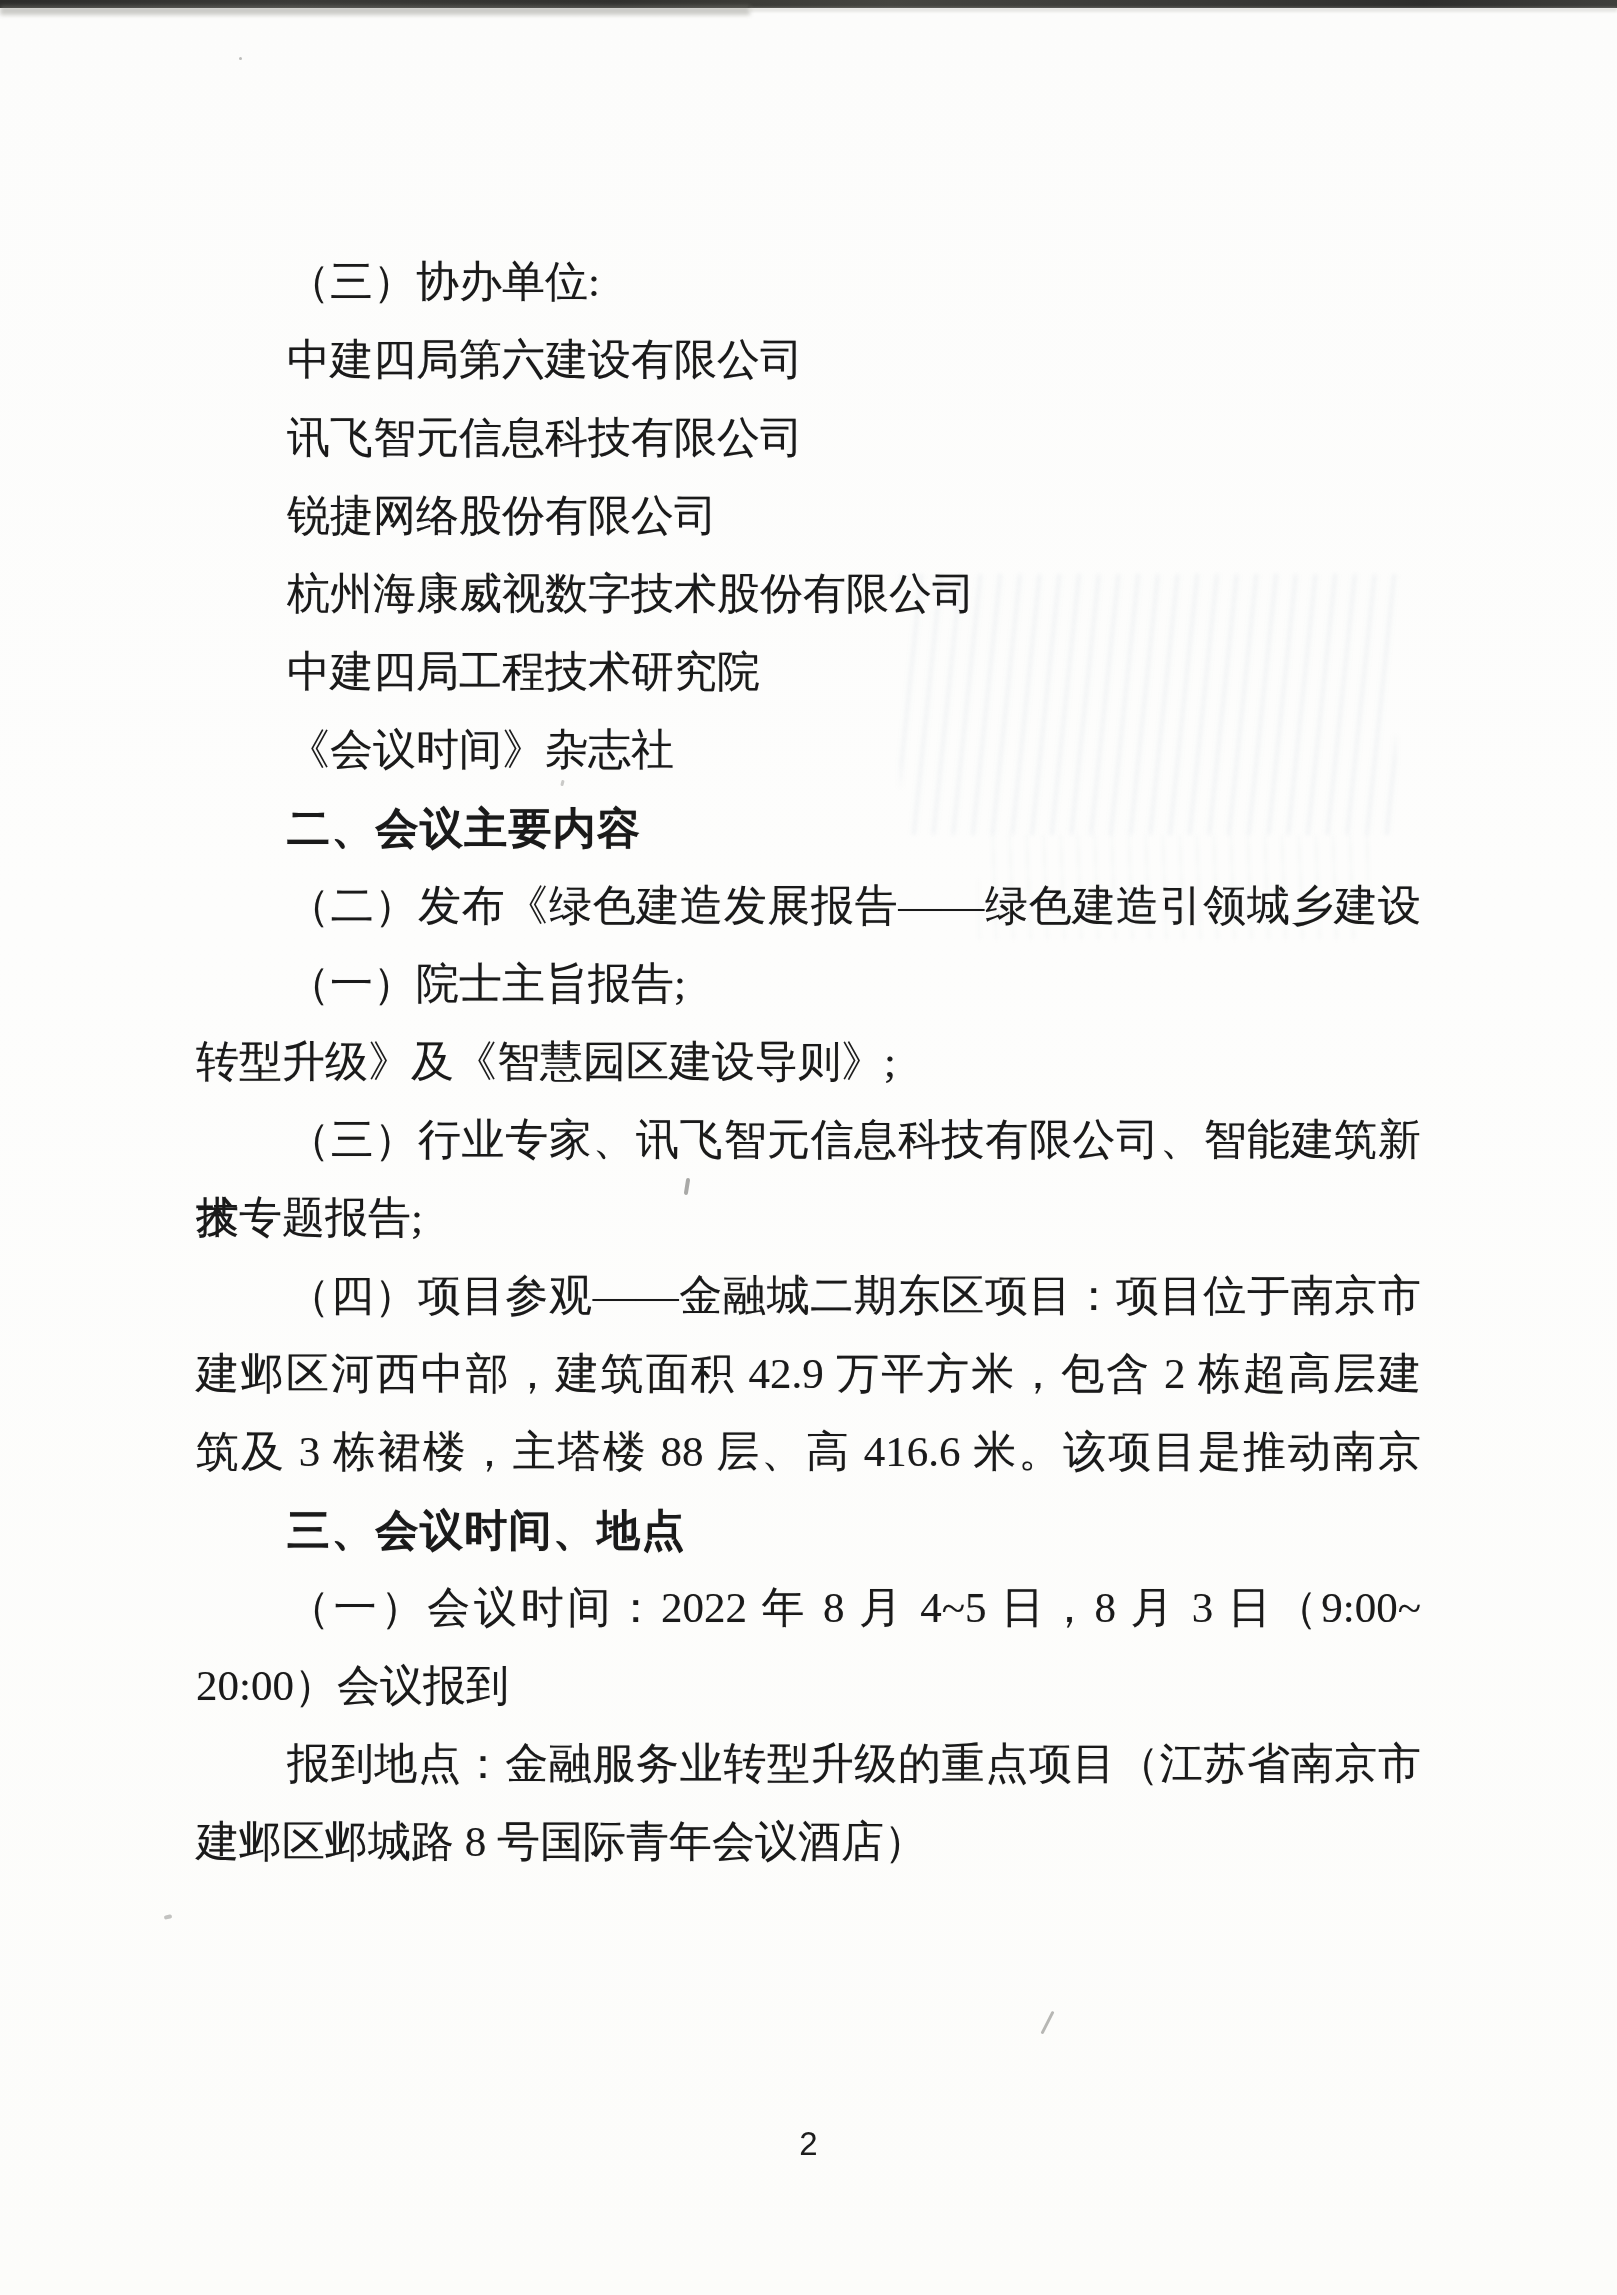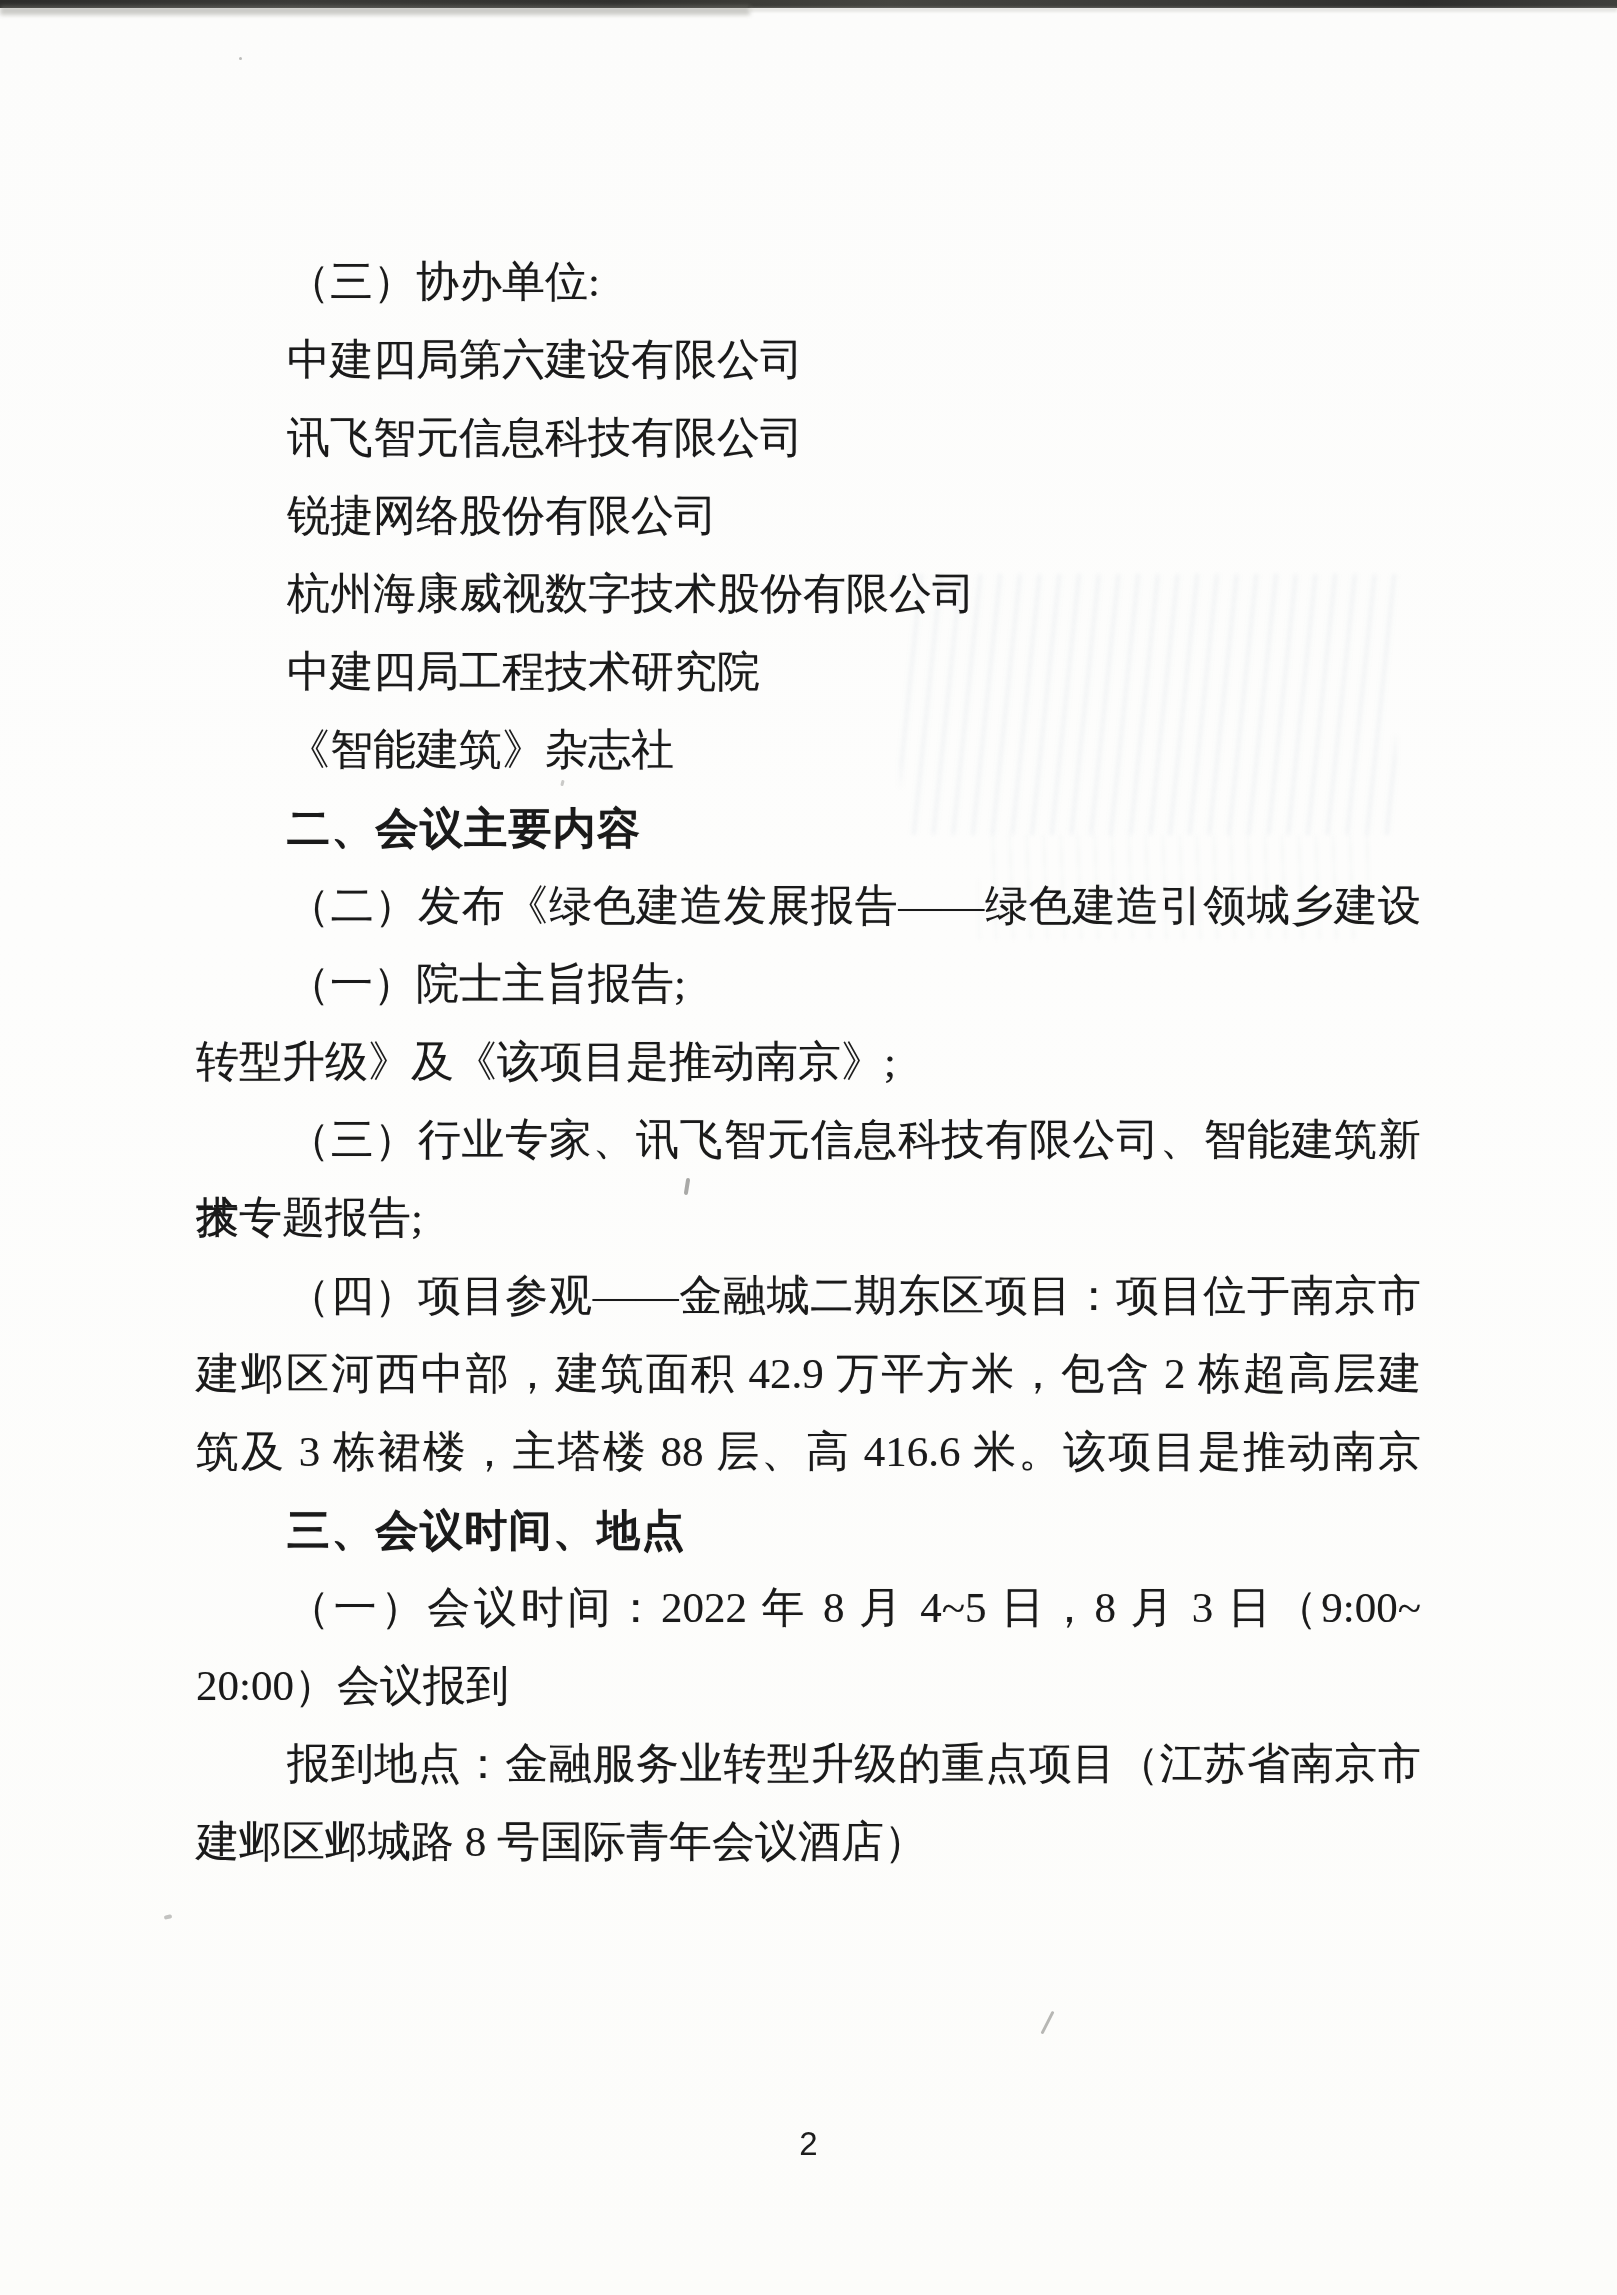--- a/index.html
+++ b/index.html
@@ -131,25 +131,25 @@
   <div class="speck speck-d"></div>
   <div class="speck speck-e"></div>
 
   <div class="textflow">
     <div class="line ind">（三）协办单位:</div>
     <div class="line ind">中建四局第六建设有限公司</div>
     <div class="line ind">讯飞智元信息科技有限公司</div>
     <div class="line ind">锐捷网络股份有限公司</div>
     <div class="line ind">杭州海康威视数字技术股份有限公司</div>
     <div class="line ind">中建四局工程技术研究院</div>
-    <div class="line ind">《智能建筑》杂志社</div>
+    <div class="line ind">《会议时间》杂志社</div>
     <div class="line ind head">二、会议主要内容</div>
     <div class="line ind just">（二）发布《绿色建造发展报告——绿色建造引领城乡建设</div>
     <div class="line ind">（一）院士主旨报告;</div>
-    <div class="line">转型升级》及《该项目是推动南京》;</div>
+    <div class="line">转型升级》及《智慧园区建设导则》;</div>
     <div class="line ind just">（三）行业专家、讯飞智元信息科技有限公司、智能建筑新技</div>
     <div class="line">术专题报告;</div>
     <div class="line ind just">（四）项目参观——金融城二期东区项目：项目位于南京市</div>
     <div class="line just">建邺区河西中部，建筑面积 42.9 万平方米，包含 2 栋超高层建</div>
     <div class="line just">筑及 3 栋裙楼，主塔楼 88 层、高 416.6 米。该项目是推动南京</div>
     <div class="line ind head">三、会议时间、地点</div>
     <div class="line ind just">（一）会议时间：2022 年 8 月 4~5 日，8 月 3 日（9:00~</div>
     <div class="line">20:00）会议报到</div>
     <div class="line ind just">报到地点：金融服务业转型升级的重点项目（江苏省南京市</div>
     <div class="line">建邺区邺城路 8 号国际青年会议酒店）</div>

